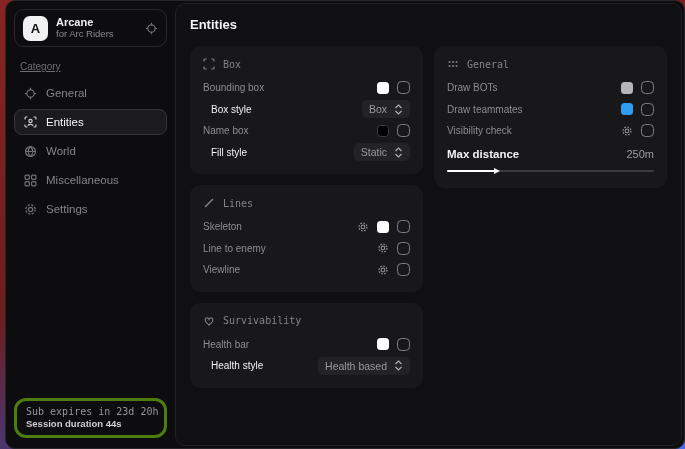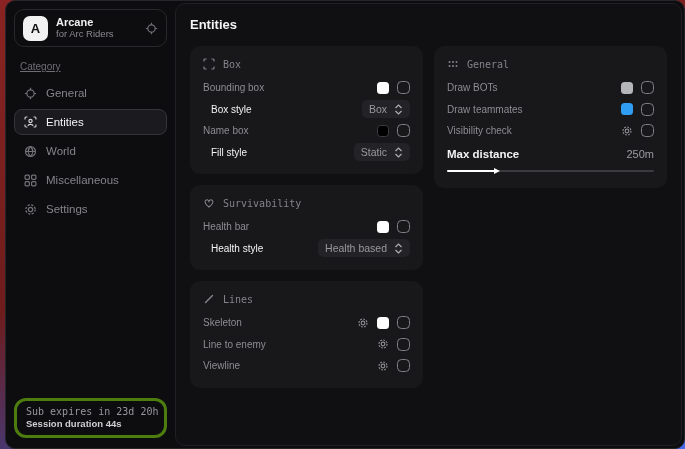--- a/index.html
+++ b/index.html
@@ -223,20 +223,68 @@
                   </svg>
                 </span>
               </span>
             </span>
           </div>
         </div>
 
         <div class="card">
           <div class="sec-head">
             <span class="ico">
+              <svg width="12" height="12" viewBox="0 0 12 12" fill="none" stroke="currentColor" stroke-width="1.4" stroke-linecap="round">
+                <path d="M2.5 9.5 9.5 2.5"></path>
+              </svg>
+            </span>
+            <span>Lines</span>
+          </div>
+          <div class="row">
+            <span class="lbl">Skeleton</span>
+            <span class="ctrls">
+              <span class="gear">
+                <svg width="12" height="12" viewBox="0 0 12 12" fill="none" stroke="currentColor" stroke-width="1.2">
+                  <circle cx="6" cy="6" r="1.8"></circle>
+                    <circle cx="6" cy="6" r="4" stroke-dasharray="1.8 1.3"></circle>
+                </svg>
+              </span>
+              <span class="swatch" style="background: rgb(255, 255, 255);"></span>
+              <span class="checkbox"></span>
+            </span>
+          </div>
+          <div class="row">
+            <span class="lbl">Line to enemy</span>
+            <span class="ctrls">
+              <span class="gear">
+                <svg width="12" height="12" viewBox="0 0 12 12" fill="none" stroke="currentColor" stroke-width="1.2">
+                  <circle cx="6" cy="6" r="1.8"></circle>
+                    <circle cx="6" cy="6" r="4" stroke-dasharray="1.8 1.3"></circle>
+                </svg>
+              </span>
+              <span class="checkbox"></span>
+            </span>
+          </div>
+          <div class="row">
+            <span class="lbl">Viewline</span>
+            <span class="ctrls">
+              <span class="gear">
+                <svg width="12" height="12" viewBox="0 0 12 12" fill="none" stroke="currentColor" stroke-width="1.2">
+                  <circle cx="6" cy="6" r="1.8"></circle>
+                    <circle cx="6" cy="6" r="4" stroke-dasharray="1.8 1.3"></circle>
+                </svg>
+              </span>
+              <span class="checkbox"></span>
+            </span>
+          </div>
+        </div>
+
+        <div class="card">
+          <div class="sec-head">
+            <span class="ico">
               <svg width="12" height="12" viewBox="0 0 12 12" fill="none" stroke="currentColor" stroke-width="1.1">
                 <path d="M6 10C2.2 7.4 1.2 4.6 2.9 3.2 4.2 2.2 5.6 3 6 4.3 6.4 3 7.8 2.2 9.1 3.2 10.8 4.6 9.8 7.4 6 10Z"></path>
               </svg>
             </span>
             <span>Survivability</span>
           </div>
           <div class="row">
             <span class="lbl">Health bar</span>
             <span class="ctrls">
               <span class="swatch" style="background: rgb(255, 255, 255);"></span>
@@ -247,68 +295,20 @@
             <span class="lbl">Health style</span>
             <span class="ctrls">
               <span class="select">
                 <span>Health based</span>
                 <span class="ico">
                   <svg width="9" height="11" viewBox="0 0 9 11" fill="none" stroke="currentColor" stroke-width="1.2">
                     <path d="M1.5 4 4.5 1l3 3M1.5 7l3 3 3-3"></path>
                   </svg>
                 </span>
               </span>
-            </span>
-          </div>
-        </div>
-
-        <div class="card">
-          <div class="sec-head">
-            <span class="ico">
-              <svg width="12" height="12" viewBox="0 0 12 12" fill="none" stroke="currentColor" stroke-width="1.4" stroke-linecap="round">
-                <path d="M2.5 9.5 9.5 2.5"></path>
-              </svg>
-            </span>
-            <span>Lines</span>
-          </div>
-          <div class="row">
-            <span class="lbl">Skeleton</span>
-            <span class="ctrls">
-              <span class="gear">
-                <svg width="12" height="12" viewBox="0 0 12 12" fill="none" stroke="currentColor" stroke-width="1.2">
-                  <circle cx="6" cy="6" r="1.8"></circle>
-                    <circle cx="6" cy="6" r="4" stroke-dasharray="1.8 1.3"></circle>
-                </svg>
-              </span>
-              <span class="swatch" style="background: rgb(255, 255, 255);"></span>
-              <span class="checkbox"></span>
-            </span>
-          </div>
-          <div class="row">
-            <span class="lbl">Line to enemy</span>
-            <span class="ctrls">
-              <span class="gear">
-                <svg width="12" height="12" viewBox="0 0 12 12" fill="none" stroke="currentColor" stroke-width="1.2">
-                  <circle cx="6" cy="6" r="1.8"></circle>
-                    <circle cx="6" cy="6" r="4" stroke-dasharray="1.8 1.3"></circle>
-                </svg>
-              </span>
-              <span class="checkbox"></span>
-            </span>
-          </div>
-          <div class="row">
-            <span class="lbl">Viewline</span>
-            <span class="ctrls">
-              <span class="gear">
-                <svg width="12" height="12" viewBox="0 0 12 12" fill="none" stroke="currentColor" stroke-width="1.2">
-                  <circle cx="6" cy="6" r="1.8"></circle>
-                    <circle cx="6" cy="6" r="4" stroke-dasharray="1.8 1.3"></circle>
-                </svg>
-              </span>
-              <span class="checkbox"></span>
             </span>
           </div>
         </div>
       </div>
 
       <div class="col">
 
 
         <div class="card">
           <div class="sec-head">

